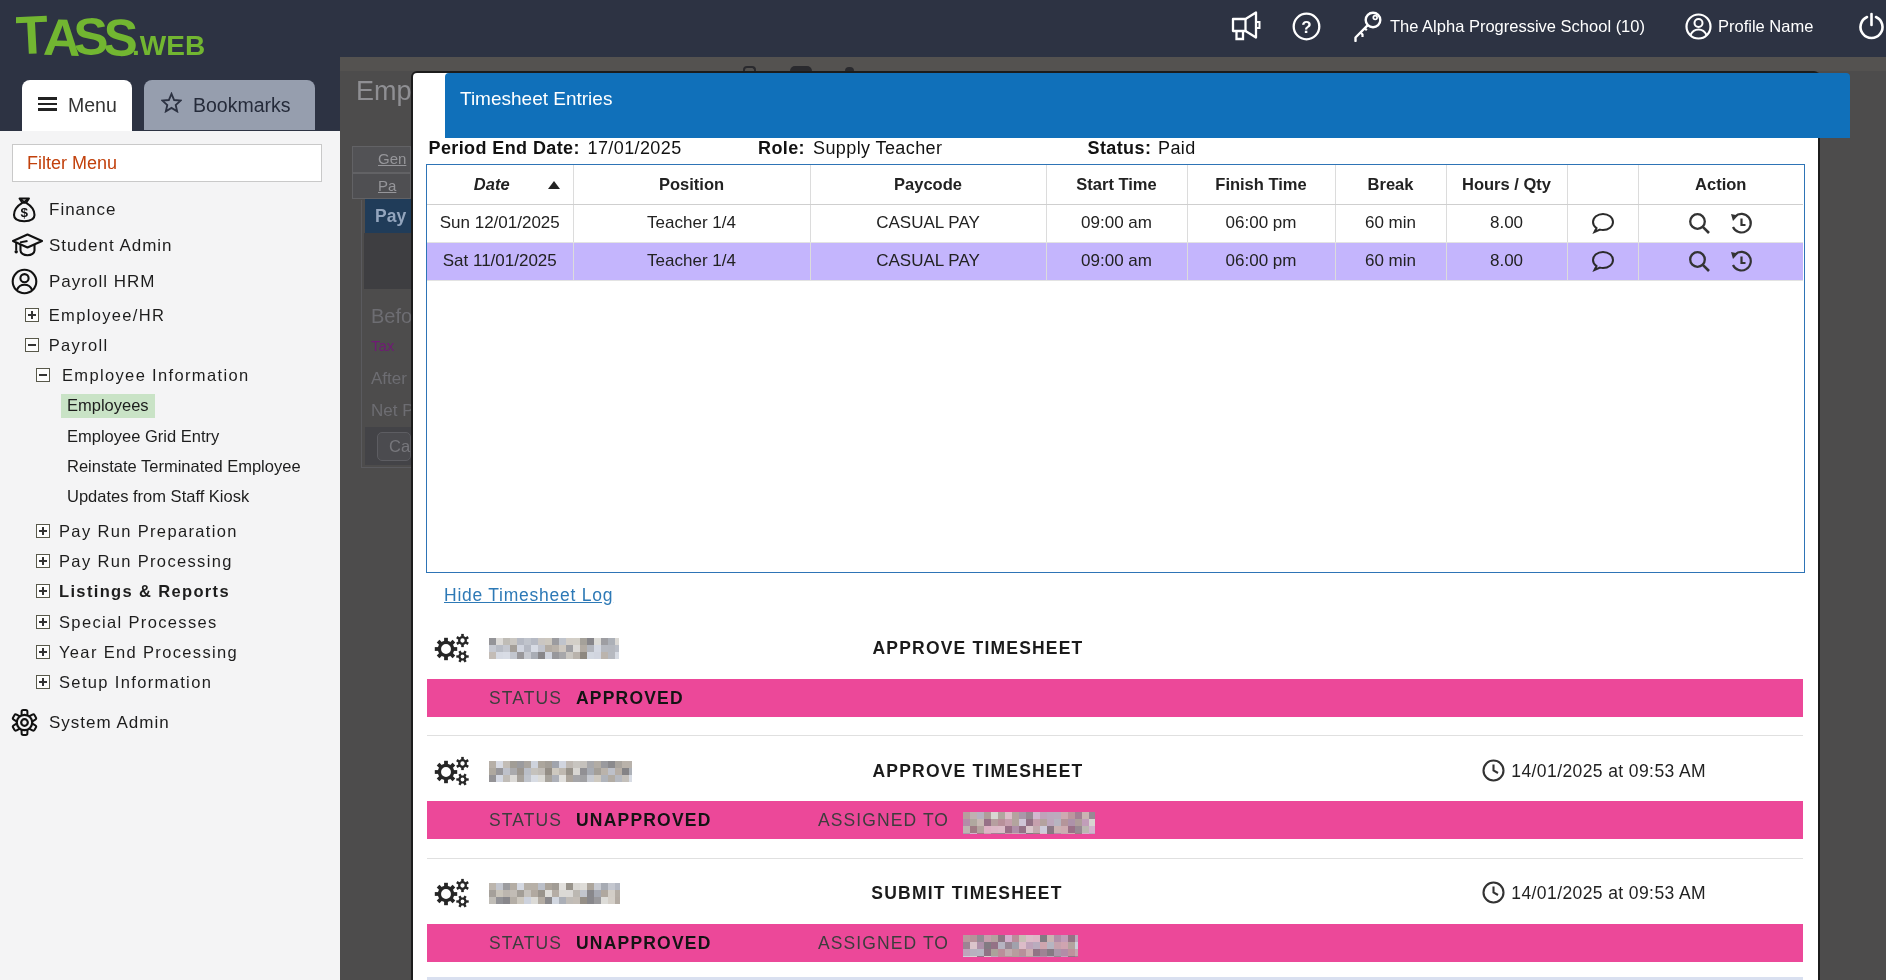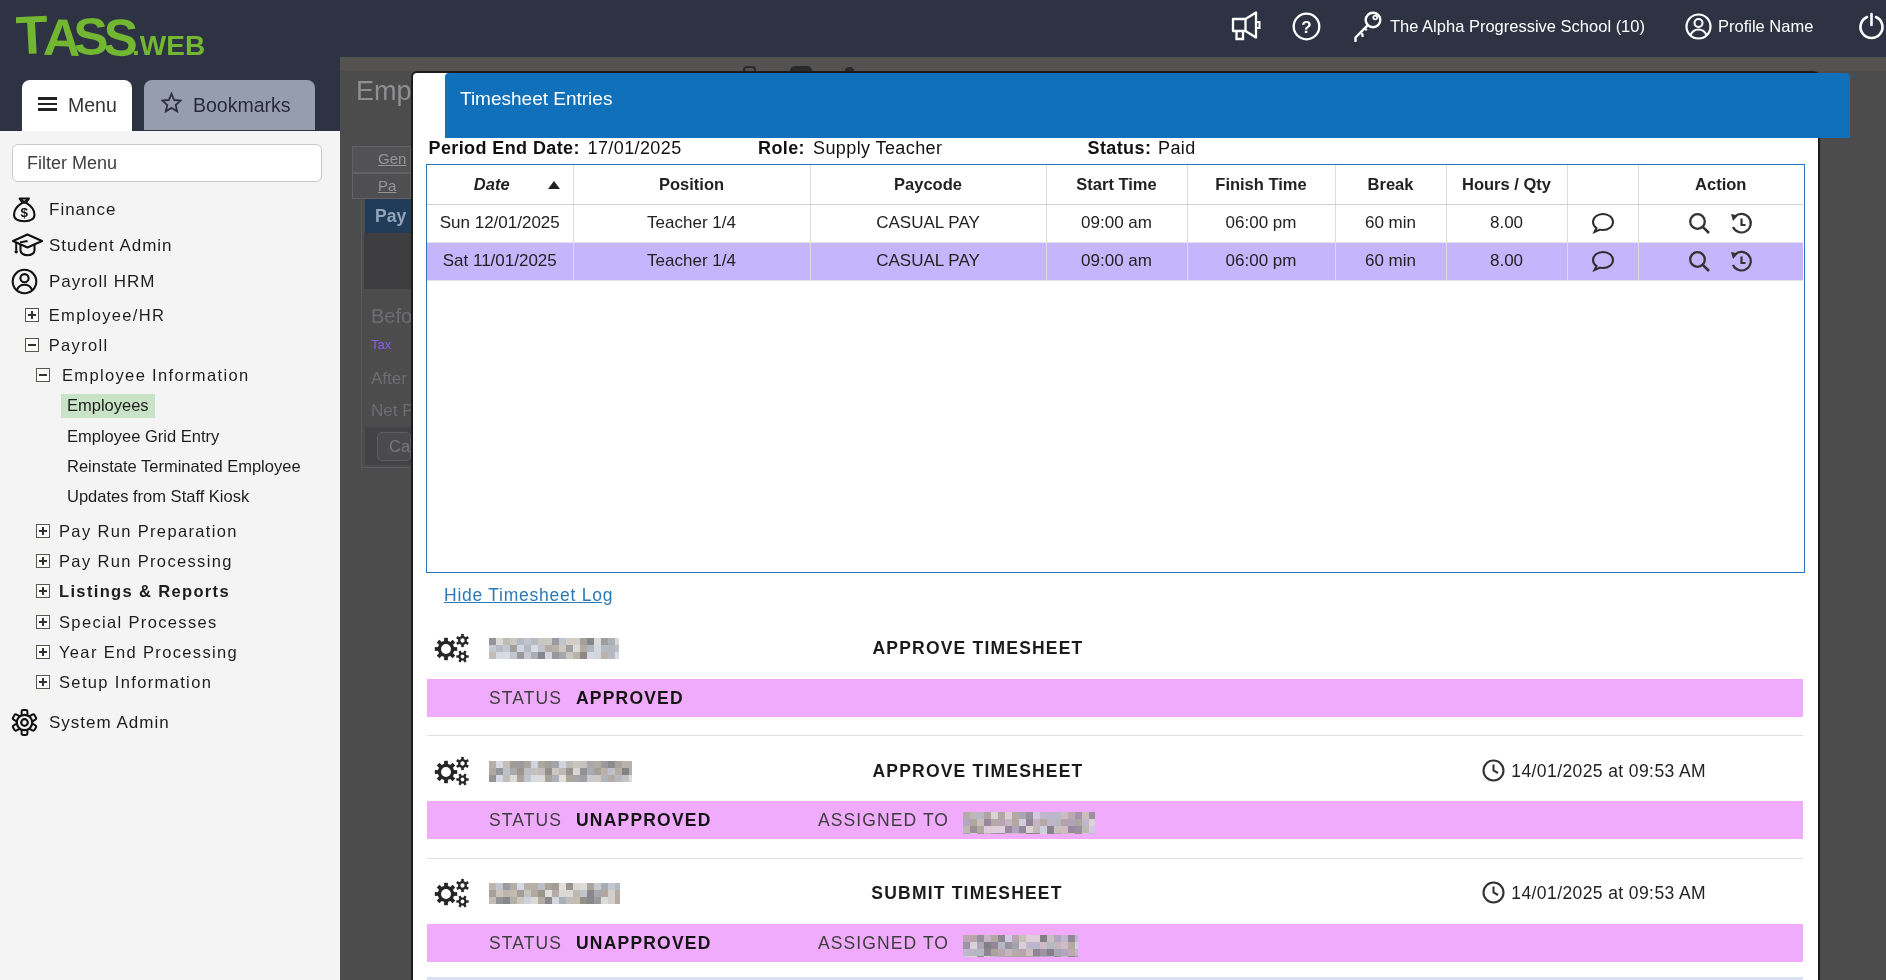--- a/index.html
+++ b/index.html
@@ -11,21 +11,21 @@
 #navleft { position:absolute; left:0; top:57px; width:340px; height:74px; background:#2d3343; }
 .navtxt { color:#fff; font-size:16.5px; }
 
 #tabmenu { position:absolute; left:22px; top:80px; width:110px; height:51px;
   background:#fff; border-radius:8px 8px 0 0; }
 #tabbook { position:absolute; left:144px; top:80px; width:171px; height:50px;
   background:#969eae; border-radius:8px 8px 0 0; }
 
 #sidebar { position:absolute; left:0; top:131px; width:340px; height:849px; background:#f4f4f5; }
 #filter { position:absolute; left:12px; top:13px; width:310px; height:38px; background:#fff;
-  border:1px solid #c9c9c9; border-radius:6px; color:#404040; font-size:18px;
+  border:1px solid #c9c9c9; border-radius:0; color:#c2410c; font-size:18px;
   line-height:36px; padding-left:14px; }
 .ti { position:absolute; height:30px; display:flex; align-items:center;
   font-size:16.5px; letter-spacing:0; color:#1d1d1d; white-space:nowrap; }
 .ti.l1 { font-size:17px; letter-spacing:1px; }
 .ti.br { letter-spacing:1.35px; }
 .pm { position:absolute; width:14px; height:14px; border:1.5px solid #58584a; background:#fdfdfd;
   display:flex; align-items:center; justify-content:center; }
 .pm:before { content:""; position:absolute; left:2px; right:2px; top:5.3px; height:1.6px; background:#333; }
 .pm.plus:after { content:""; position:absolute; top:2px; bottom:2px; left:5.3px; width:1.6px; background:#333; }
 .hl { background:#c9e3c6; padding:2px 6px 3px 6px; margin-left:-6px; }
@@ -41,21 +41,21 @@
 #tablebox { position:absolute; left:13px; top:91px; width:1379px; height:409px;
   border:1.5px solid #2e74b6; background:#fff; }
 table { border-collapse:collapse; table-layout:fixed; width:1376px; font-size:17px; color:#222; }
 th { font-size:16.5px; font-weight:bold; color:#222; height:39px;
   border-bottom:1px solid #cfcfcf; border-right:1px solid #dcdcdc; }
 td { text-align:center; height:38px; border-right:1px solid #dcdcdc; border-bottom:1px solid #e3e3e3; }
 tr.alt td { background:#c4b5fd; }
 th:last-child, td:last-child { border-right:none; }
 #hidelog { position:absolute; left:31px; top:512px; font-size:17.5px; letter-spacing:0.75px; color:#2d79b6;
   text-decoration:underline; }
-.logbar { position:absolute; left:14px; width:1376px; height:38px; background:#f0abfc;
+.logbar { position:absolute; left:14px; width:1376px; height:38px; background:#ec4899;
   font-size:17.5px; letter-spacing:1.1px; color:#3d3d3d; line-height:38px; }
 .logsep { position:absolute; left:14px; width:1376px; height:1px; background:#e0e0e0; }
 .lrow { position:absolute; left:0; width:100%; height:42px; }
 .lact { position:absolute; top:0; left:0; text-align:center; font-weight:bold;
   font-size:17.5px; letter-spacing:1.2px; color:#1b1b1b; line-height:42px; }
 .ltime { position:absolute; right:112px; top:0; font-size:17.5px; letter-spacing:0.4px; color:#222; line-height:42px; }
 .bstat { font-weight:bold; color:#141414; letter-spacing:1.2px; }
 .pixname { image-rendering:pixelated; }
 </style>
 </head>
@@ -187,21 +187,21 @@
 <div class="abs" style="left:845px;top:67px;width:9px;height:4px;background:#2a2a2e;border-radius:5px 5px 0 0;"></div>
 <div class="abs" style="left:352px;top:146px;width:59px;height:27px;background:#525255;border:1px solid #626265;"></div>
 <div class="abs" style="left:378px;top:150px;font-size:15px;color:#96969a;text-decoration:underline;">Gen</div>
 <div class="abs" style="left:352px;top:173px;width:59px;height:26px;background:#4f4f52;border:1px solid #626265;"></div>
 <div class="abs" style="left:378px;top:177px;font-size:15px;color:#96969a;text-decoration:underline;">Pa</div>
 <div class="abs" style="left:361px;top:200px;width:50px;height:268px;border-left:1px solid #5a5a5e;border-bottom:1px solid #5a5a5e;"></div>
 <div class="abs" style="left:365px;top:199px;width:46px;height:34px;background:#203c59;"></div>
 <div class="abs" style="left:375px;top:206px;font-size:17.5px;font-weight:bold;color:#93a5bd;">Pay</div>
 <div class="abs" style="left:364px;top:233px;width:47px;height:56px;background:#3e3e41;"></div>
 <div class="abs" style="left:371px;top:305px;font-size:20px;color:#6d6d72;">Befor</div>
-<div class="abs" style="left:371px;top:337px;font-size:13px;color:#8b5cf6;">Tax</div>
+<div class="abs" style="left:371px;top:337px;font-size:15px;color:#701a75;">Tax</div>
 <div class="abs" style="left:371px;top:369px;font-size:17px;color:#6d6d72;">After</div>
 <div class="abs" style="left:371px;top:401px;font-size:17px;color:#6d6d72;">Net P</div>
 <div class="abs" style="left:365px;top:427px;width:46px;height:38px;background:#434347;"></div>
 <div class="abs" style="left:377px;top:432px;width:34px;height:29px;border:1.5px solid #5d5d62;border-radius:5px;background:#4b4b4f;"></div>
 <div class="abs" style="left:389px;top:437px;font-size:16.5px;color:#77777c;">Ca</div>
 
 <div id="modal">
   <div id="mhead">Timesheet Entries</div>
   <div id="period">
     <b style="position:absolute;left:15.5px;">Period End Date:</b>

